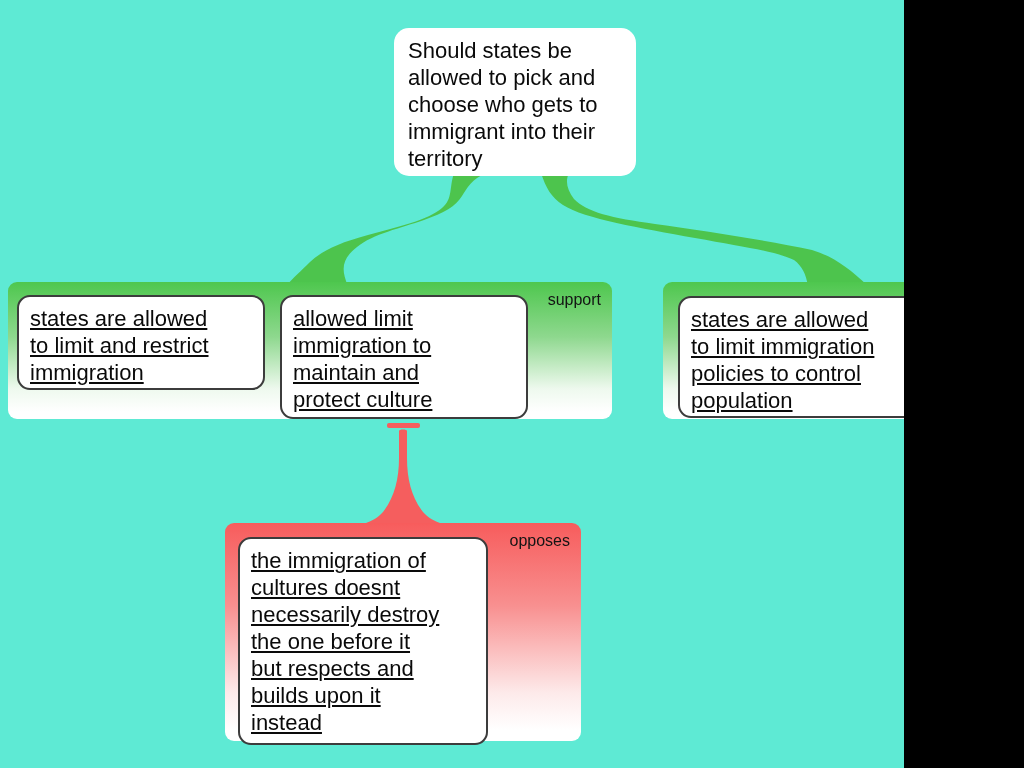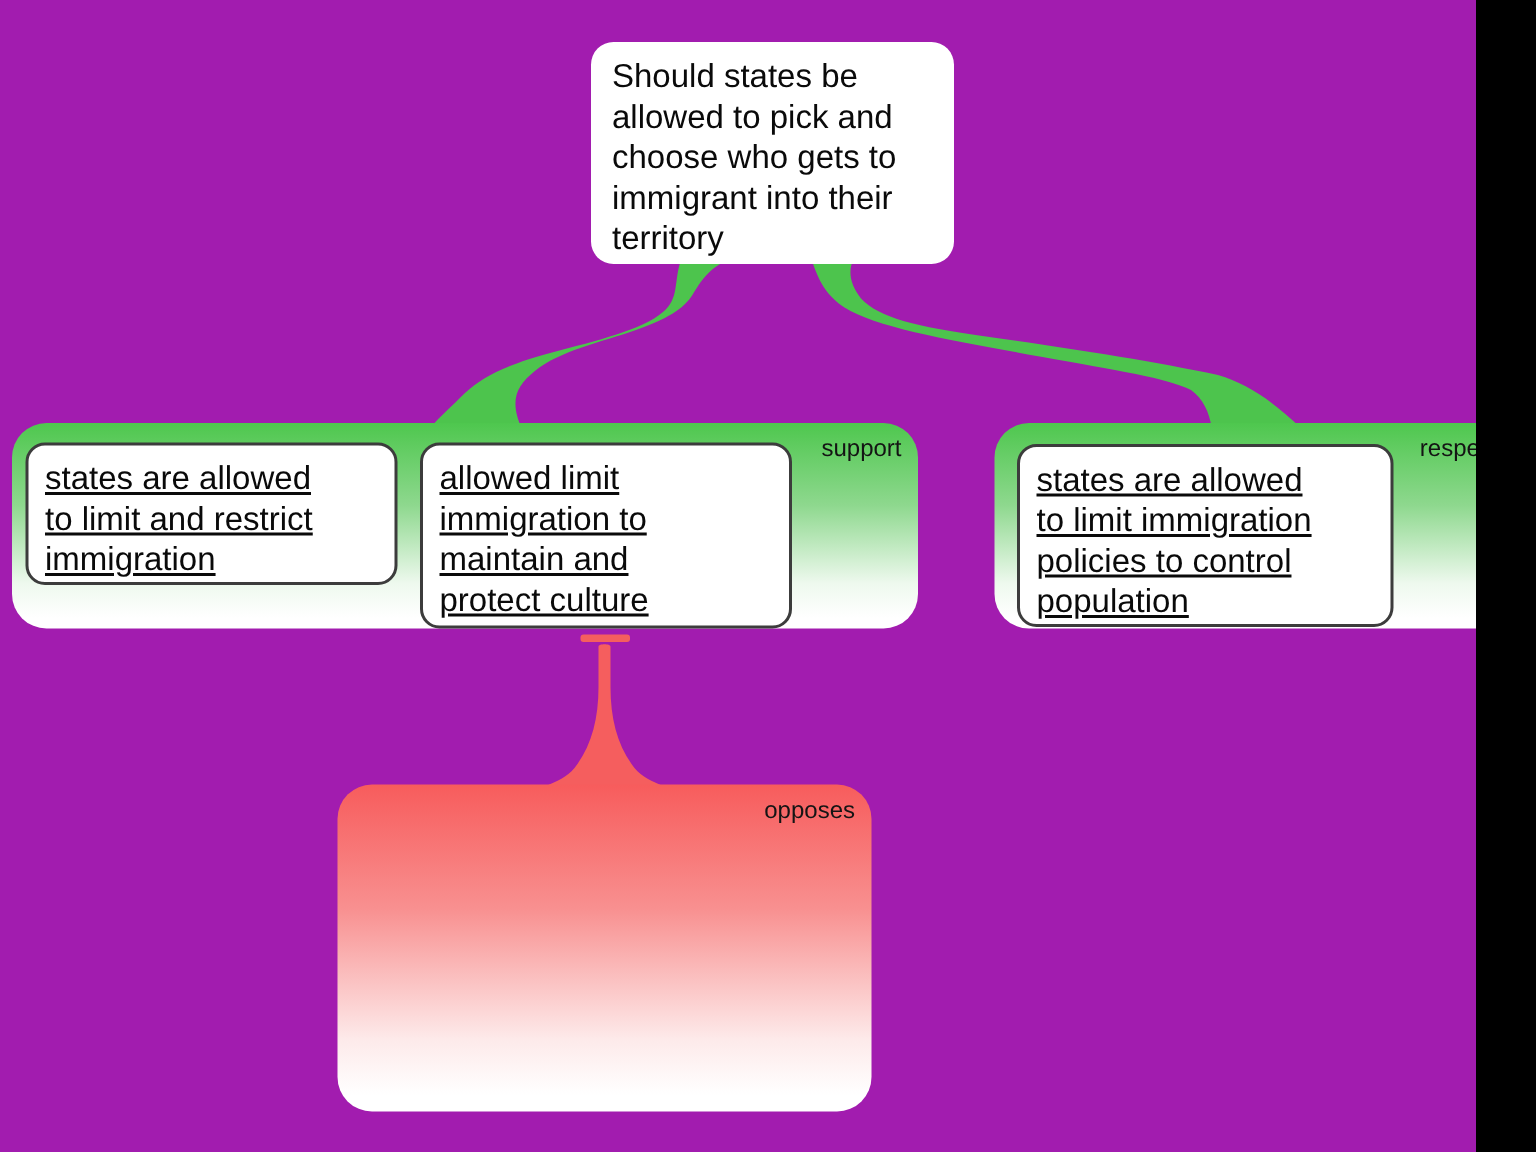--- a/index.html
+++ b/index.html
@@ -4,22 +4,22 @@
 <style>
   html, body { margin: 0; padding: 0; }
   body {
     width: 1024px; height: 768px;
     background: #000;
     font-family: "Liberation Sans", sans-serif;
     overflow: hidden;
   }
   .canvas {
     position: relative;
-    width: 984px; height: 768px;
-    background: #a21caf;
+    width: 904px; height: 768px;
+    background: #5eead4;
     overflow: hidden;
   }
   .connectors {
     position: absolute; left: 0; top: 0;
     width: 1024px; height: 768px;
   }
   .node {
     position: absolute;
     background: #fff;
     color: #0a0a0a;
@@ -36,21 +36,21 @@
     padding: 9px 14px;
   }
   .claim {
     border: 2px solid #3c3c3c;
     border-radius: 13px;
     padding: 8px 11px 6px 11px;
     text-decoration: underline;
   }
   .group {
     position: absolute;
-    border-radius: 23px;
+    border-radius: 9px;
     box-sizing: border-box;
   }
   .group.support {
     background: linear-gradient(180deg, #4ec74e 0%, #8ed88e 40%, #eef9ee 78%, #ffffff 95%);
   }
   .group.oppose {
     background: linear-gradient(180deg, #f75c5c 0%, #f89090 38%, #fdeaea 78%, #ffffff 95%);
   }
   .group-label {
     position: absolute;
@@ -128,15 +128,22 @@
   <div class="group support" id="group-support-right">
     <span class="group-label">respects</span>
     <div class="node claim" id="claim-population">states are allowed
 to limit immigration
 policies to control
 population</div>
   </div>
 
   <div class="group oppose" id="group-oppose">
     <span class="group-label">opposes</span>
+    <div class="node claim" id="claim-cultures-build">the immigration of
+cultures doesnt
+necessarily destroy
+the one before it
+but respects and
+builds upon it
+instead</div>
   </div>
 
 </div>
 
 </body></html>

